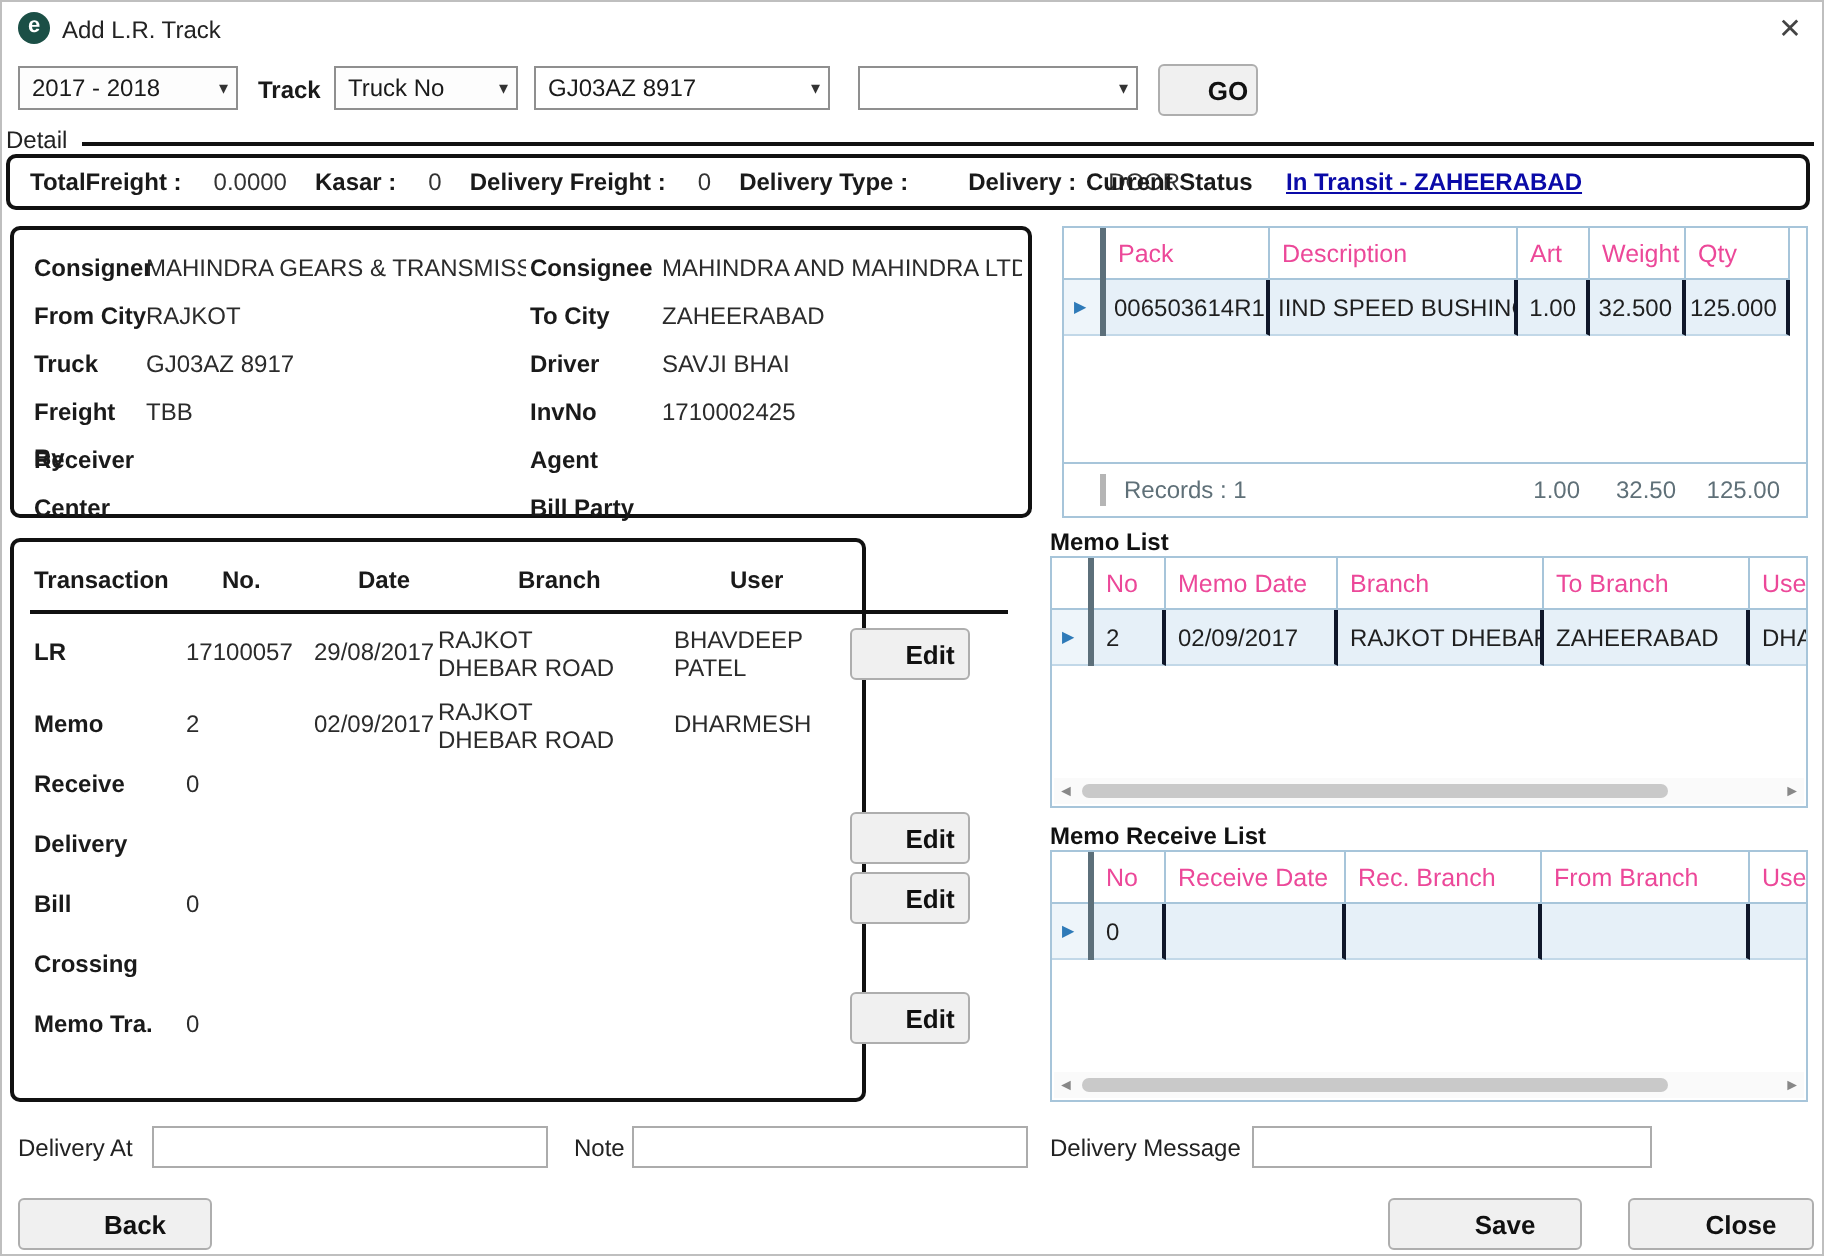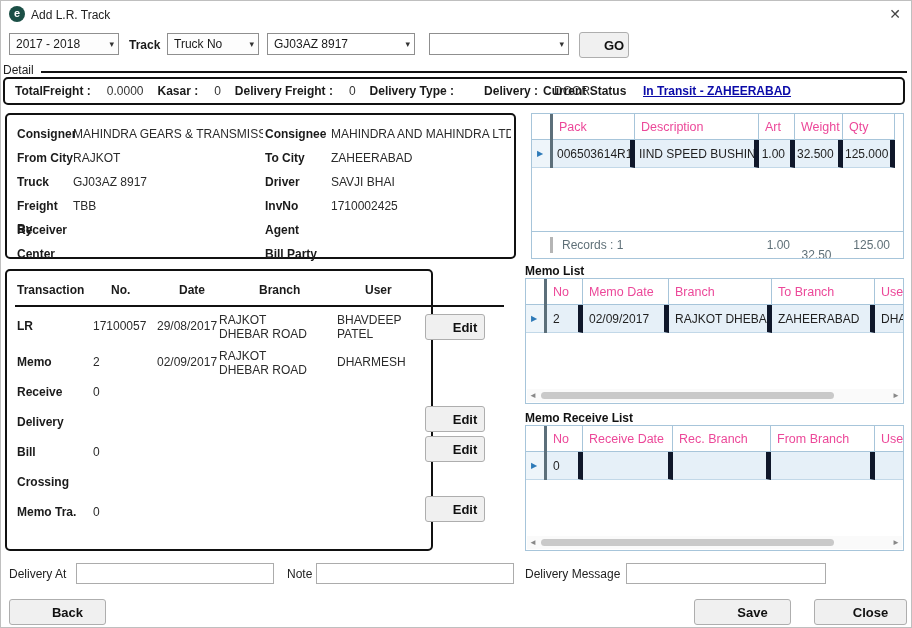--- a/index.html
+++ b/index.html
@@ -42,21 +42,21 @@
   .fl1{position:absolute;left:10px;width:56px;font-weight:bold;}
   .fv1{position:absolute;left:66px;width:190px;white-space:nowrap;overflow:hidden;color:#2b2b2b;}
   .fl2{position:absolute;left:258px;width:64px;font-weight:bold;}
   .fv2{position:absolute;left:324px;width:180px;white-space:nowrap;overflow:hidden;color:#2b2b2b;}
   
   .grid{border:1px solid #a7c5da;box-sizing:border-box;background:#fff;overflow:hidden;}
   .ghead{position:absolute;top:0;height:26px;line-height:26px;color:#ec4899;font-size:12.5px;
          border-right:1px solid #a7c5da;border-bottom:1px solid #a7c5da;box-sizing:border-box;
          padding-left:6px;white-space:nowrap;overflow:hidden;background:#fff;}
   .gcell{position:absolute;top:26px;height:28px;line-height:28px;background:#e6f0f8;
-         border-right:5px solid #0f172a;border-bottom:1px solid #c2d8e8;box-sizing:border-box;
+         border-right:2px solid #0f172a;border-bottom:1px solid #c2d8e8;box-sizing:border-box;
          padding-left:6px;white-space:nowrap;overflow:hidden;color:#1f1f1f;}
   .rnum{text-align:right;padding-right:5px;padding-left:2px;}
   .strip{position:absolute;top:0;width:3px;height:54px;background:#5c6f7a;}
   .selcell{position:absolute;top:26px;height:28px;background:#eef5fa;border-bottom:1px solid #c2d8e8;box-sizing:border-box;}
   .rowarrow{position:absolute;top:9px;left:5px;font-size:8px;color:#2e7ab8;line-height:10px;}
   .gfooter{position:absolute;left:0;right:0;bottom:0;height:26px;line-height:26px;border-top:1px solid #a7c5da;
            color:#5f7078;background:#fff;}
   .hscroll{position:absolute;left:1px;right:1px;bottom:1px;height:13px;background:#fafafa;}
   .hs-arrow{position:absolute;top:2px;font-size:8px;color:#888;line-height:9px;}
   .hs-thumb{position:absolute;left:14px;top:3px;height:7px;width:78%;background:#c9c9c9;border-radius:4px;cursor:pointer;}
@@ -168,21 +168,21 @@
     </div>
     <div class="gcell" style="left:21px;width:82px;padding-left:4px;">006503614R1</div>
     <div class="gcell" style="left:103px;width:124px;padding-left:4px;">IIND SPEED BUSHING</div>
     <div class="gcell rnum" style="left:227px;width:36px;">1.00</div>
     <div class="gcell rnum" style="left:263px;width:48px;">32.500</div>
     <div class="gcell rnum" style="left:311px;width:52px;">125.000</div>
     <div class="gfooter">
       <span style="position:absolute;left:18px;top:5px;width:3px;height:16px;background:#b5b5b5;"></span>
       <span style="position:absolute;left:30px;">Records : 1</span>
       <span style="position:absolute;left:227px;width:31px;text-align:right;">1.00</span>
-      <span style="position:absolute;left:263px;width:43px;text-align:center;margin-top:10px;">32.50</span>
+      <span style="position:absolute;left:263px;width:43px;text-align:right;">32.50</span>
       <span style="position:absolute;left:311px;width:47px;text-align:right;">125.00</span>
     </div>
   </div>
 
   <div class="abs panel" id="trans-panel">
     <span class="th" style="left:10px;top:12px;">Transaction</span>
     <span class="th" style="left:104px;top:12px;">No.</span>
     <span class="th" style="left:172px;top:12px;">Date</span>
     <span class="th" style="left:252px;top:12px;">Branch</span>
     <span class="th" style="left:358px;top:12px;">User</span>

